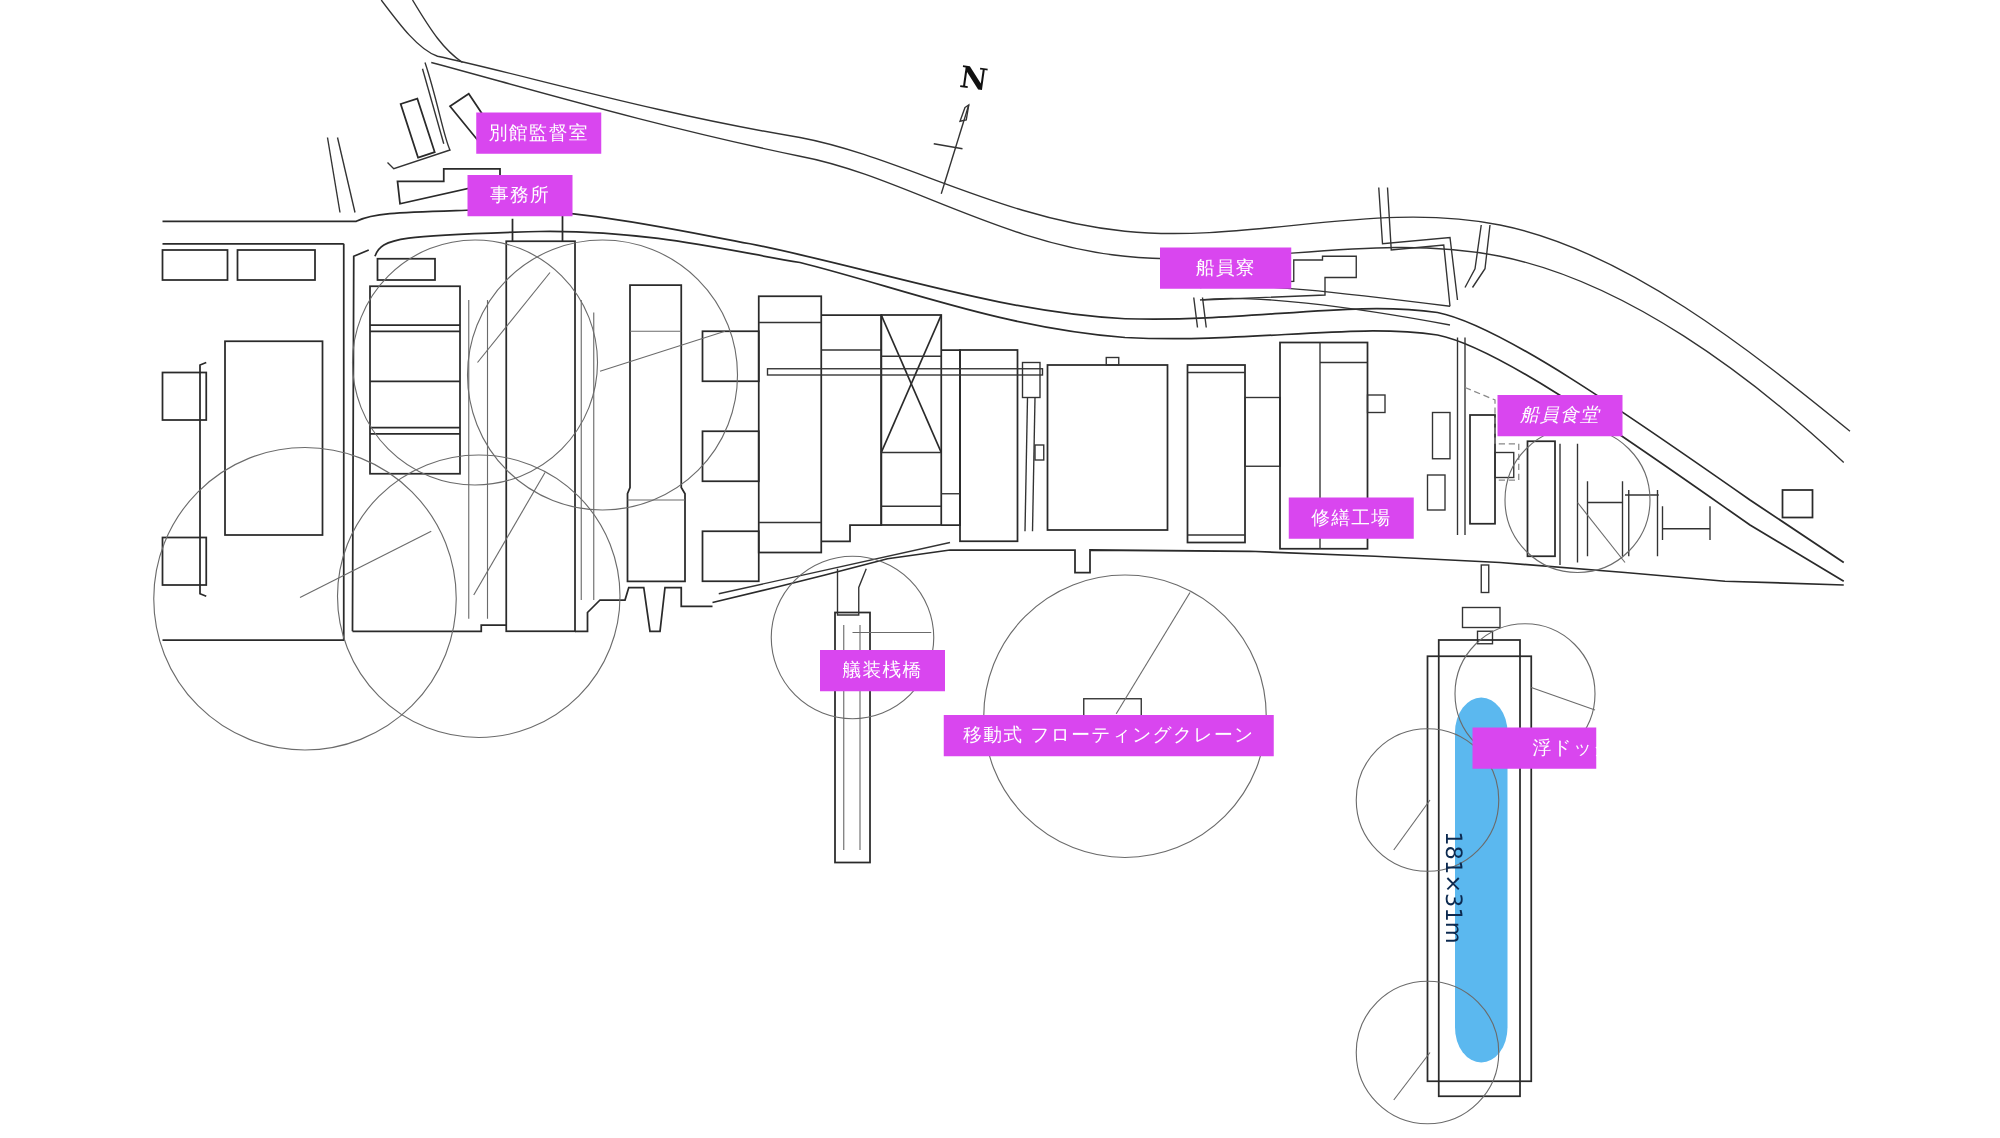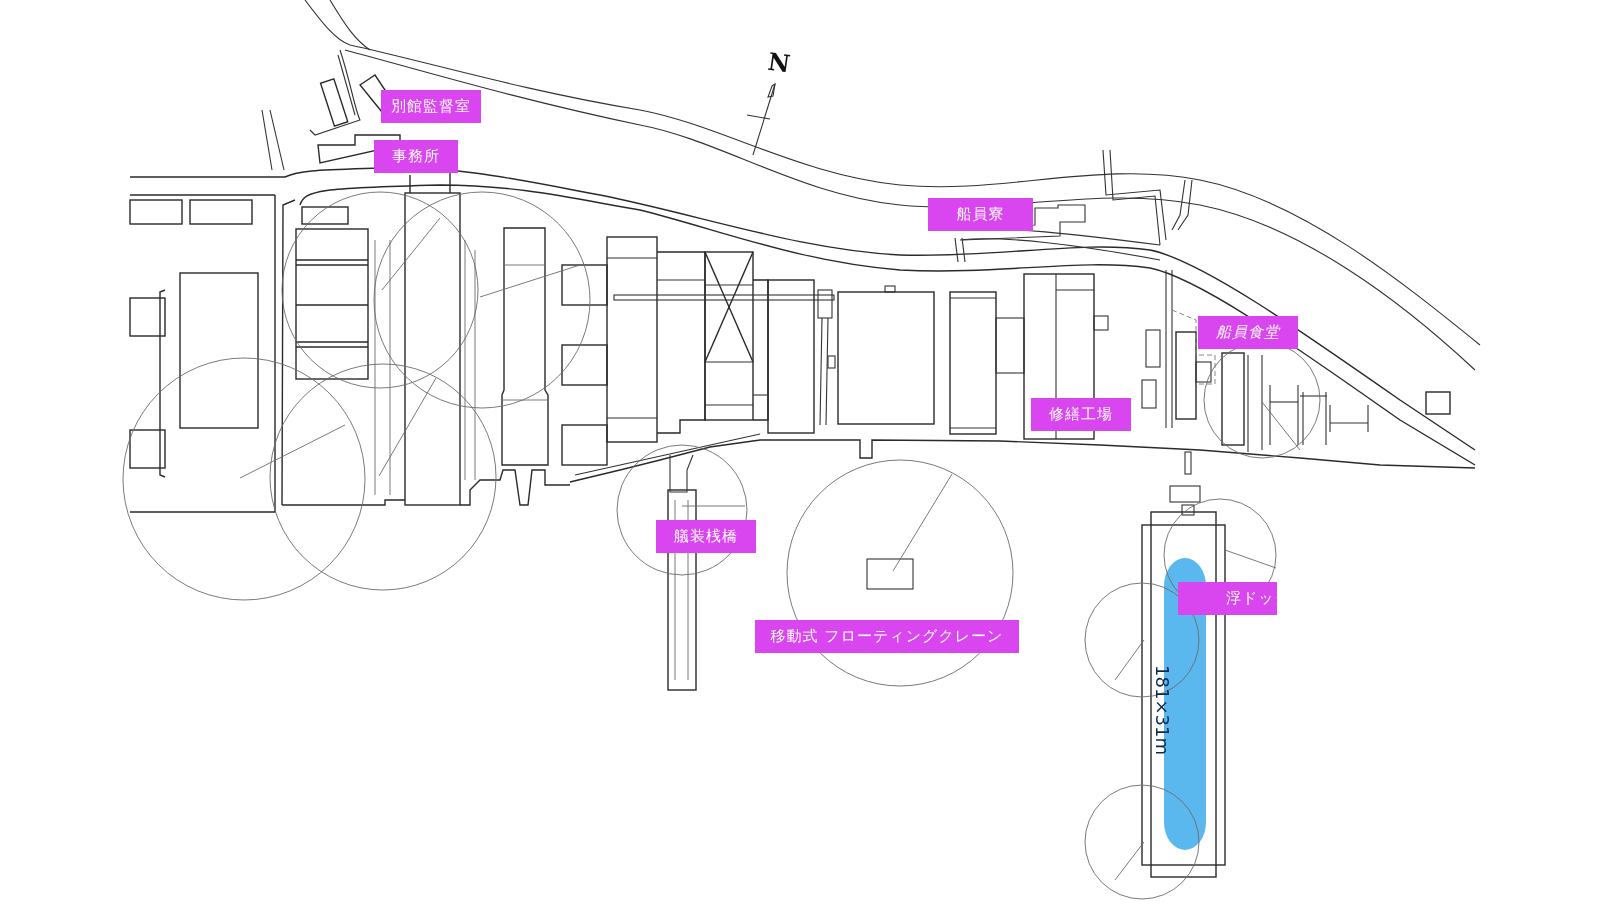--- a/index.html
+++ b/index.html
@@ -200,16 +200,16 @@
 </svg>
 
 <div class="north">N</div>
 
 <div class="label" style="left:381px;top:90px;width:100px;">別館監督室</div>
 <div class="label" style="left:374px;top:140px;width:84px;">事務所</div>
 <div class="label" style="left:928px;top:198px;width:105px;">船員寮</div>
 <div class="label" style="left:1198px;top:316px;width:100px;font-style:italic;">船員食堂</div>
 <div class="label" style="left:1031px;top:381px;width:100px;margin-top:17px;">修繕工場</div>
 <div class="label" style="left:624px;top:520px;width:100px;margin-left:32px;">艤装桟橋</div>
-<div class="label" style="left:755px;top:620px;width:264px;">移動式 フローティングクレーン</div>
+<div class="label" style="left:755px;top:572px;width:264px;">移動式 フローティングクレーン</div>
 <div class="label" style="left:1178px;top:582px;width:99px;padding-left:48px;">浮ドック</div>
 
 <div class="dock-dim">181×31m</div>
 
 </body></html>

